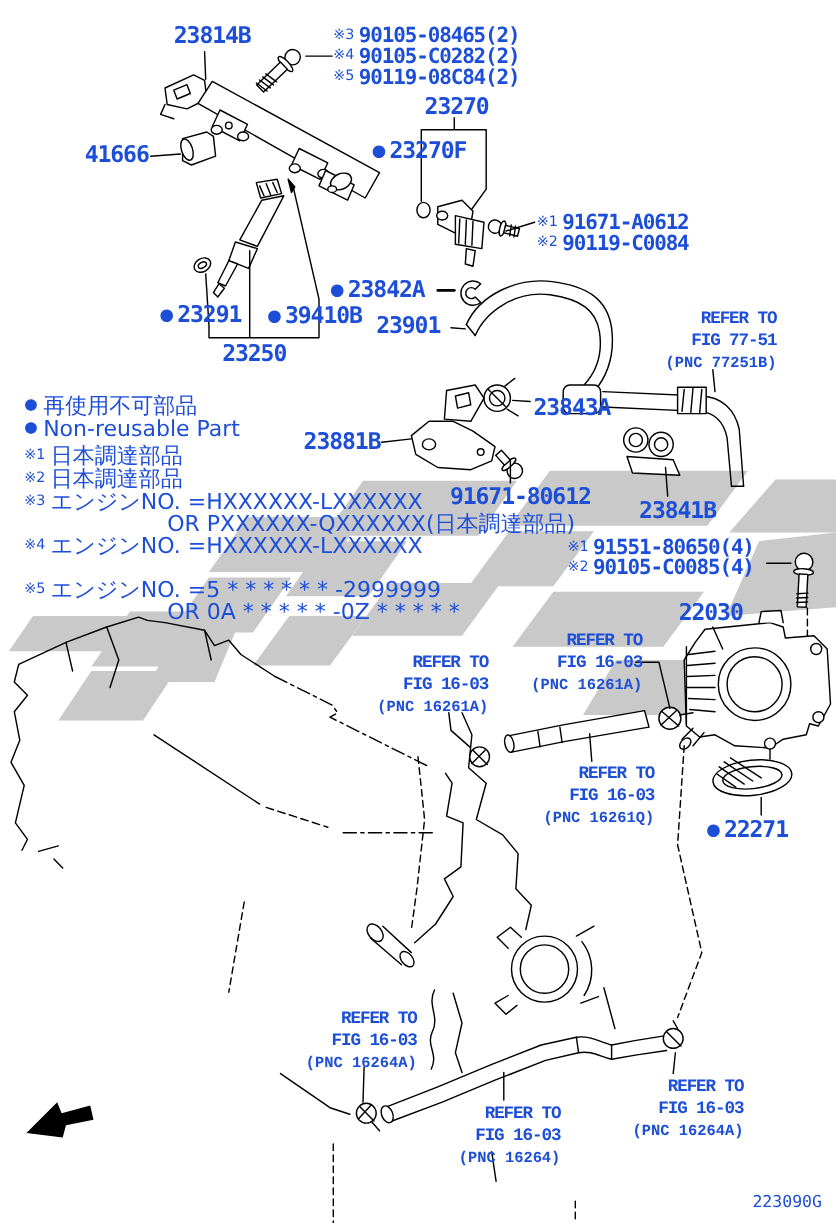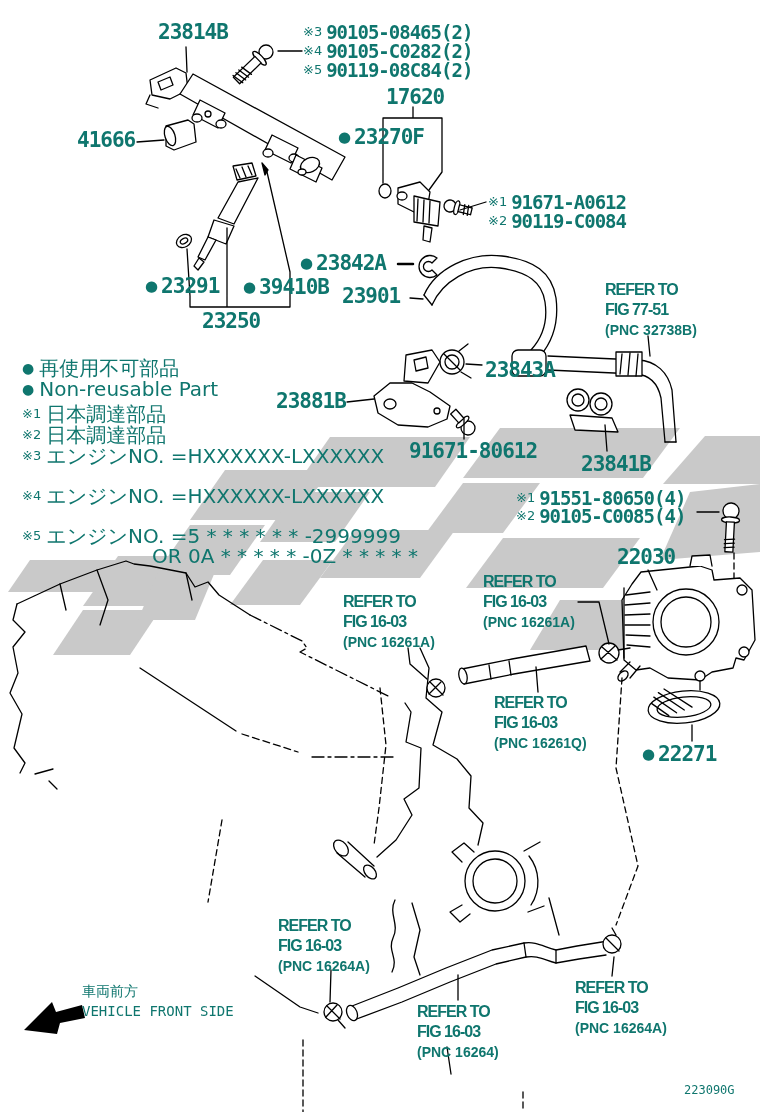--- a/index.html
+++ b/index.html
@@ -1,31 +1,31 @@
 <!DOCTYPE html>
 <html><head>
 <meta charset="utf-8">
 <style>
   html,body{margin:0;padding:0;background:#ffffff;}
   #stage{position:relative;width:760px;height:1112px;background:#ffffff;overflow:hidden;
-         font-family:"DejaVu Sans",sans-serif;color:#0f766e;}
+         font-family:"DejaVu Sans",sans-serif;color:#1d4ed8;}
   #art{position:absolute;left:0;top:0;z-index:1;}
   .lbl{position:absolute;z-index:2;white-space:nowrap;display:flex;align-items:flex-start;}
   .pnum{font-family:"DejaVu Sans Mono",monospace;font-weight:bold;font-size:21px;letter-spacing:-1px;line-height:1;}
   .bullet{font-size:15px;line-height:21px;margin-right:3px;}
   .noterow{display:flex;align-items:flex-start;gap:4px;}
   .mark{font-family:"DejaVu Sans",sans-serif;font-size:13px;line-height:17px;}
   .num{font-family:"DejaVu Sans Mono",monospace;font-weight:bold;font-size:19px;letter-spacing:-1px;line-height:1;}
-  .refer{font-family:Liberation Sans, sans-serif;font-weight:bold;font-size:16px;letter-spacing:-1px;line-height:20px;}
+  .refer{font-family:Liberation Mono, monospace;font-weight:bold;font-size:16px;letter-spacing:-1px;line-height:20px;text-align:right;}
   .pnc{font-size:14px;font-weight:bold;letter-spacing:0;}
   .legend-row{font-size:15px;line-height:17px;display:flex;gap:5px;align-items:flex-start;}
   .legend-bullet{font-size:14px;line-height:16px;}
   .legend-mark{font-size:13px;line-height:16px;}
   .legend-text{font-size:20px;line-height:16px;}
-  .code{font-family:"DejaVu Sans Mono",monospace;font-size:12px;letter-spacing:0;}
+  .code{font-family:"DejaVu Sans Mono",monospace;font-size:15px;letter-spacing:0;}
   .front{font-family:"DejaVu Sans Mono",monospace;font-size:14px;line-height:20px;}
 </style>
 </head>
 <body>
 
 <div id="stage">
 
 <svg id="art" width="760" height="1112" viewBox="0 0 760 1112" fill="none" stroke="#000" stroke-width="1.3" stroke-linecap="round" stroke-linejoin="round">
 
   <g fill="#c9c9c9" stroke="none">
@@ -287,21 +287,21 @@
       </div>
 </div>
 <div class="lbl" style="left:303px;top:61px">
   <div class="noterow">
         <span class="mark">※5</span>
         <span class="num">90119-08C84(2)</span>
       </div>
 </div>
 
 <div class="lbl" style="left:386px;top:87px">
-      <span class="pnum">17620</span>
+      <span class="pnum">23270</span>
     </div>
 <div class="lbl" style="left:338px;top:127px">
       <span class="bullet">●</span>
       <span class="pnum">23270F</span>
     </div>
 <div class="lbl" style="left:77px;top:130px">
       <span class="pnum">41666</span>
     </div>
 
 <div class="lbl" style="left:488px;top:193px">
@@ -332,21 +332,21 @@
 <div class="lbl" style="left:342px;top:286px">
       <span class="pnum">23901</span>
     </div>
 <div class="lbl" style="left:202px;top:311px">
       <span class="pnum">23250</span>
     </div>
 
 <div class="lbl" style="left:605px;top:280px">
   <div class="refer"><span>REFER TO</span><br>
   <span>FIG 77-51</span><br>
-  <span class="pnc">(PNC 32738B)</span></div>
+  <span class="pnc">(PNC 77251B)</span></div>
 </div>
 
 <div class="lbl" style="left:22px;top:360px">
   <div class="legend-row">
         <span class="legend-bullet">●</span>
         <span class="legend-text">再使用不可部品</span>
       </div>
 </div>
 <div class="lbl" style="left:22px;top:381px">
   <div class="legend-row">
@@ -365,20 +365,23 @@
         <span class="legend-mark">※2</span>
         <span class="legend-text">日本調達部品</span>
       </div>
 </div>
 <div class="lbl" style="left:22px;top:448px">
   <div class="legend-row">
         <span class="legend-mark">※3</span>
         <span class="legend-text">エンジンNO. =HXXXXXX-LXXXXXX</span>
       </div>
 </div>
+<div class="lbl" style="left:152px;top:468px">
+      <span class="legend-text">OR PXXXXXX-QXXXXXX(日本調達部品)</span>
+    </div>
 <div class="lbl" style="left:22px;top:488px">
   <div class="legend-row">
         <span class="legend-mark">※4</span>
         <span class="legend-text">エンジンNO. =HXXXXXX-LXXXXXX</span>
       </div>
 </div>
 <div class="lbl" style="left:22px;top:528px">
   <div class="legend-row">
         <span class="legend-mark">※5</span>
         <span class="legend-text">エンジンNO. =5 * * * * * * -2999999</span>
@@ -448,22 +451,18 @@
   <div class="refer"><span>REFER TO</span><br>
   <span>FIG 16-03</span><br>
   <span class="pnc">(PNC 16264)</span></div>
 </div>
 <div class="lbl" style="left:575px;top:978px">
   <div class="refer"><span>REFER TO</span><br>
   <span>FIG 16-03</span><br>
   <span class="pnc">(PNC 16264A)</span></div>
 </div>
 
-<div class="lbl" style="left:82px;top:981px">
-  <div class="front"><span>車両前方</span><br>
-  <span>VEHICLE FRONT SIDE</span></div>
-</div>
 
 <div class="lbl" style="left:684px;top:1083px">
       <span class="code">223090G</span>
     </div>
 
 </div>
 
 </body></html>

